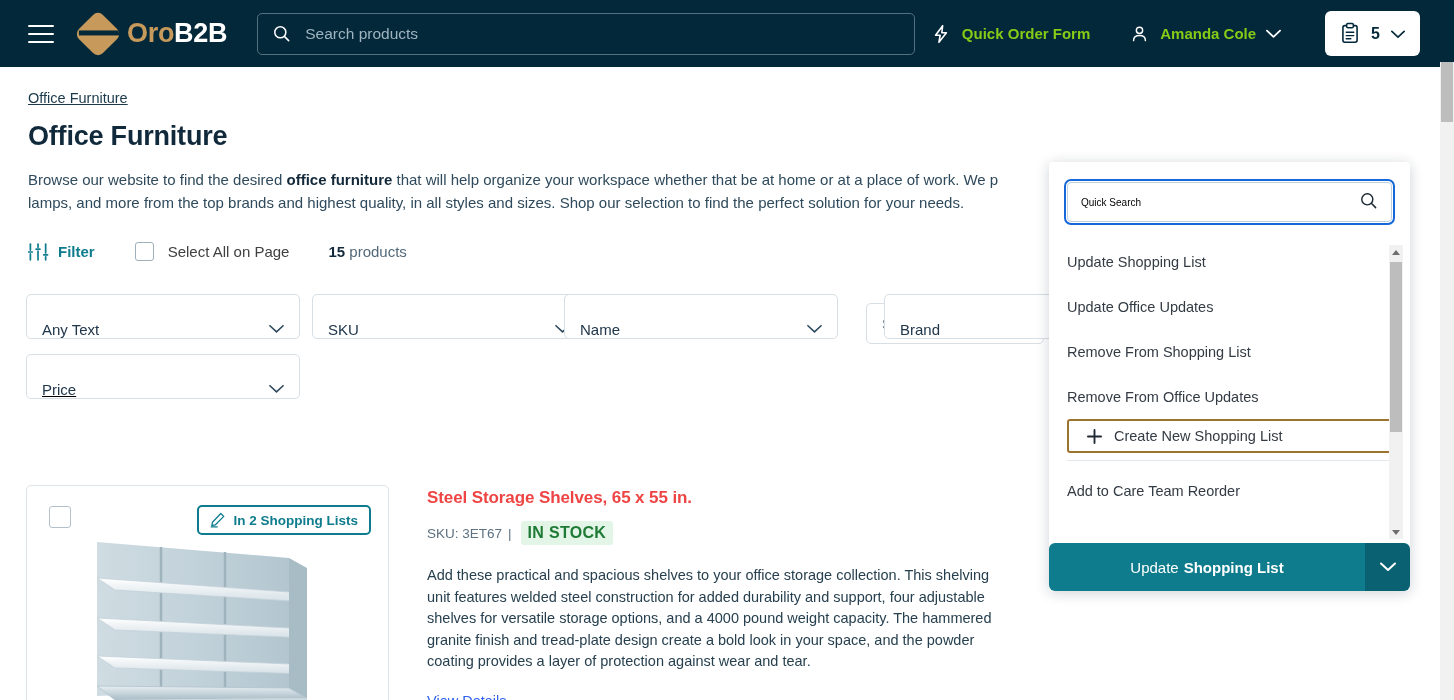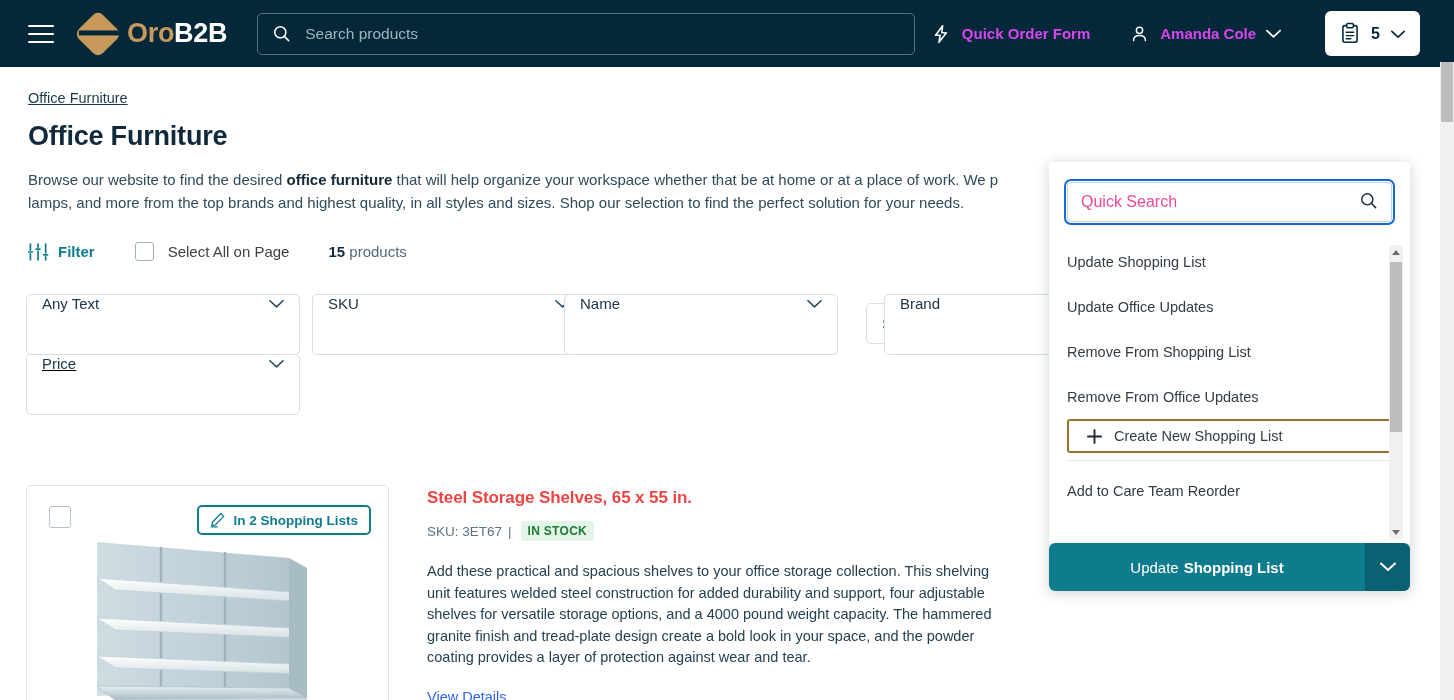--- a/index.html
+++ b/index.html
@@ -42,21 +42,21 @@
   .searchbar {
     margin-left: 30px; width: 658px; height: 42px;
     border: 1px solid #55707e; border-radius: 5px;
     display: flex; align-items: center; padding: 0 14px;
   }
   .searchbar svg { flex: none; }
   .searchbar .ph { margin-left: 14px; color: #9fb4bf; font-size: 15.5px; }
 
   .hdr-right { display: flex; align-items: center; margin-left: auto; margin-right: 20px; }
   .hdr-item {
-    display: flex; align-items: center; color: #d946ef;
+    display: flex; align-items: center; color: #84cc16;
     font-size: 15px; font-weight: 700; cursor: pointer;
   }
   .hdr-item .lbl { margin-left: 11px; }
   .hdr-item + .hdr-item { margin-left: 40px; }
   .chev-w { margin-left: 10px; }
 
   .cart-pill {
     margin-left: 44px; background: #ffffff; border-radius: 6px;
     height: 45px; min-width: 93px;
     display: flex; align-items: center; justify-content: center;
@@ -96,23 +96,23 @@
     width: 178px; height: 41px;
     border: 1px solid #d7dfe4; border-radius: 5px; background:#fff;
     display: flex; align-items: center; padding: 0 15px; cursor: pointer;
   }
   .sortby .k { font-size: 14.5px; color: #5d7280; }
   .sortby .v { font-size: 14.5px; color: #16293a; font-weight: 700; margin-left: 7px; }
   .sortby .cv { margin-left: auto; }
 
   
   .fsel {
-    position: absolute; height: 61px;
+    position: absolute; height: 45px;
     border: 1px solid #d7dfe4; border-radius: 5px; background: #fff;
-    display: flex; align-items: flex-start; padding: 0 15px; cursor: pointer;
+    display: flex; align-items: flex-end; padding: 0 15px; cursor: pointer;
   }
   .fsel .lbl { font-size: 15px; color: #20364a; }
   .fsel .cv { margin-left: auto; }
 
   
   .pcard {
     position: absolute; left: 26px; top: 418px;
     width: 363px; height: 271px;
     border: 1px solid #dde4e9; border-radius: 5px; background: #fff; overflow: hidden;
   }
@@ -125,21 +125,21 @@
   }
   .inlists .lbl { font-size: 13.5px; font-weight: 700; color: #0e7c8c; }
   .shelf-wrap { position:absolute; left: 62px; top: 32px; }
 
   
   .pinfo { position: absolute; left: 427px; top: 421px; width: 600px; }
   .pname { font-size: 17px; font-weight: 700; color: #ef4444; letter-spacing: -0.1px; }
   .pmeta { margin-top: 13px; display: flex; align-items: center; font-size: 13.5px; color: #5c7181; }
   .pmeta .sep { margin: 0 6px; }
   .instock {
-    background: #e2f5e6; color: #1f7a35; font-weight: 700; font-size: 12px;
+    background: #e2f5e6; color: #1f7a35; font-weight: 700; font-size: 16px;
     padding: 3px 7px; border-radius: 3px; letter-spacing: 0.3px; margin-left: 3px;
   }
   .pdesc { margin-top: 20px; font-size: 14.5px; line-height: 21.5px; color: #27404f; width: 585px; }
   .viewdetails {
     display: inline-block; margin-top: 20px; font-size: 14.5px;
     color: #2d62f0; text-decoration: underline; cursor: pointer;
   }
 
   
   .dd {
@@ -147,21 +147,21 @@
     width: 361px; height: 429px;
     background: #ffffff; border-radius: 4px;
     box-shadow: 0 2px 14px rgba(10,30,50,0.20);
   }
   .dd-search-wrap { padding: 20px 18px 13px 18px; }
   .dd-search {
     height: 40px; border: 1px solid #bfd0de; border-radius: 4px;
     outline: 2px solid #1667d8; outline-offset: 1px;
     display: flex; align-items: center; padding: 0 13px; background:#fff;
   }
-  .dd-search .ph { font-size: 16px; color: #ec4899; }
+  .dd-search .ph { font-size: 10px; color: #000000; }
   .dd-search .mag { margin-left: auto; }
 
   .dd-list {
     position: absolute; left: 0; top: 77px; width: 361px; height: 304px;
     overflow: hidden;
   }
   .dd-item {
     height: 45px; display: flex; align-items: center;
     padding: 0 18px; font-size: 14.5px; color: #333b44; cursor: pointer;
   }

